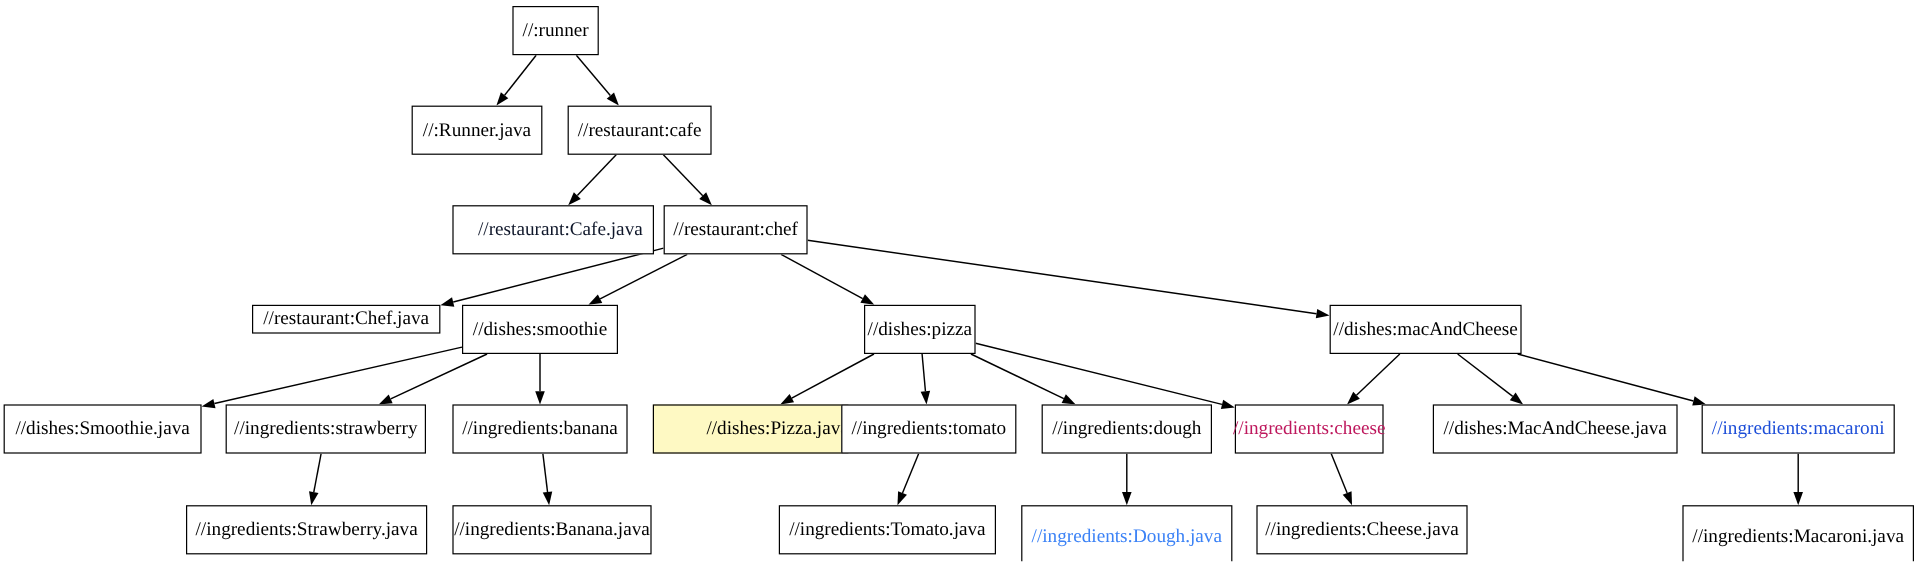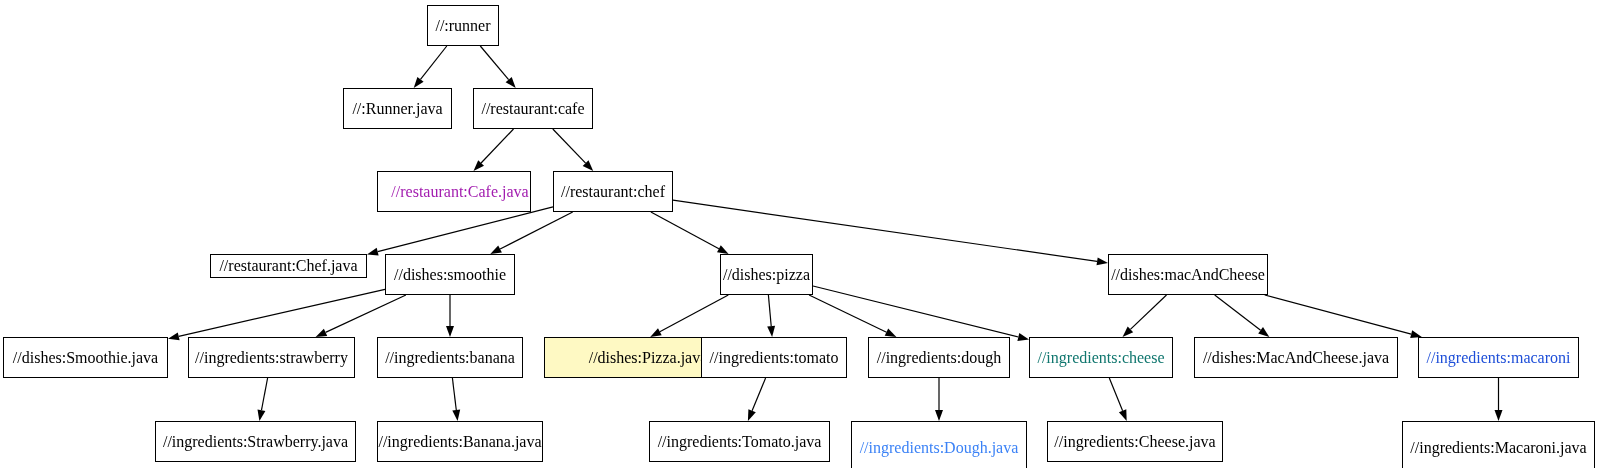--- a/index.html
+++ b/index.html
@@ -84,33 +84,33 @@
       <polygon points="939.0,421.0 935.0,410.0 943.0,410.0" fill="#000000"></polygon>
       <line x1="1109.3" y1="378.0" x2="1122.6" y2="410.8" stroke="#000000" stroke-width="1.2"></line>
       <polygon points="1126.7,421.0 1118.9,412.3 1126.3,409.3" fill="#000000"></polygon>
       <line x1="1498.5" y1="378.0" x2="1498.5" y2="410.0" stroke="#000000" stroke-width="1.2"></line>
       <polygon points="1498.5,421.0 1494.5,410.0 1502.5,410.0" fill="#000000"></polygon>
     </svg>
   <div id="node-layer">
       <div class="node" style="left: 427px; top: 5px; width: 72px; height: 41px; background: rgb(255, 255, 255); border-color: rgb(0, 0, 0); color: rgb(0, 0, 0);">//:runner</div>
       <div class="node" style="left: 343px; top: 88px; width: 109px; height: 41px; background: rgb(255, 255, 255); border-color: rgb(0, 0, 0); color: rgb(0, 0, 0);">//:Runner.java</div>
       <div class="node" style="left: 473px; top: 88px; width: 120px; height: 41px; background: rgb(255, 255, 255); border-color: rgb(0, 0, 0); color: rgb(0, 0, 0);">//restaurant:cafe</div>
-      <div class="node" style="left: 377px; top: 171px; width: 154px; height: 41px; background: rgb(255, 255, 255); border-color: rgb(0, 0, 0); color: #a21caf; padding-left: 12px;">//restaurant:Cafe.java</div>
+      <div class="node" style="left: 377px; top: 171px; width: 168px; height: 41px; background: rgb(255, 255, 255); border-color: rgb(0, 0, 0); color: #0f172a; padding-left: 12px;">//restaurant:Cafe.java</div>
       <div class="node" style="left: 553px; top: 171px; width: 120px; height: 41px; background: rgb(255, 255, 255); border-color: rgb(0, 0, 0); color: rgb(0, 0, 0);">//restaurant:chef</div>
       <div class="node" style="left: 210px; top: 254px; width: 157px; height: 24px; background: rgb(255, 255, 255); border-color: rgb(0, 0, 0); color: rgb(0, 0, 0);">//restaurant:Chef.java</div>
       <div class="node" style="left: 385px; top: 254px; width: 130px; height: 41px; background: rgb(255, 255, 255); border-color: rgb(0, 0, 0); color: rgb(0, 0, 0);">//dishes:smoothie</div>
       <div class="node" style="left: 720px; top: 254px; width: 93px; height: 41px; background: rgb(255, 255, 255); border-color: rgb(0, 0, 0); color: rgb(0, 0, 0);">//dishes:pizza</div>
       <div class="node" style="left: 1108px; top: 254px; width: 160px; height: 41px; background: rgb(255, 255, 255); border-color: rgb(0, 0, 0); color: rgb(0, 0, 0);">//dishes:macAndCheese</div>
       <div class="node" style="left: 3px; top: 337px; width: 165px; height: 41px; background: rgb(255, 255, 255); border-color: rgb(0, 0, 0); color: rgb(0, 0, 0);">//dishes:Smoothie.java</div>
       <div class="node" style="left: 188px; top: 337px; width: 167px; height: 41px; background: rgb(255, 255, 255); border-color: rgb(0, 0, 0); color: rgb(0, 0, 0);">//ingredients:strawberry</div>
       <div class="node" style="left: 377px; top: 337px; width: 146px; height: 41px; background: rgb(255, 255, 255); border-color: rgb(0, 0, 0); color: rgb(0, 0, 0);">//ingredients:banana</div>
       <div class="node" style="left: 544px; top: 337px; width: 163px; height: 41px; background: #fef9c3; border-color: rgb(0, 0, 0); color: rgb(0, 0, 0); padding-left: 45px;">//dishes:Pizza.java</div>
       <div class="node" style="left: 701px; top: 337px; width: 146px; height: 41px; background: rgb(255, 255, 255); border-color: rgb(0, 0, 0); color: rgb(0, 0, 0);">//ingredients:tomato</div>
       <div class="node" style="left: 868px; top: 337px; width: 142px; height: 41px; background: rgb(255, 255, 255); border-color: rgb(0, 0, 0); color: rgb(0, 0, 0);">//ingredients:dough</div>
-      <div class="node" style="left: 1029px; top: 337px; width: 144px; height: 41px; background: rgb(255, 255, 255); border-color: rgb(0, 0, 0); color: #0f766e;">//ingredients:cheese</div>
+      <div class="node" style="left: 1029px; top: 337px; width: 124px; height: 41px; background: rgb(255, 255, 255); border-color: rgb(0, 0, 0); color: #be185d;">//ingredients:cheese</div>
       <div class="node" style="left: 1194px; top: 337px; width: 204px; height: 41px; background: rgb(255, 255, 255); border-color: rgb(0, 0, 0); color: rgb(0, 0, 0);">//dishes:MacAndCheese.java</div>
       <div class="node" style="left: 1418px; top: 337px; width: 161px; height: 41px; background: rgb(255, 255, 255); border-color: rgb(0, 0, 0); color: #1d4ed8;">//ingredients:macaroni</div>
       <div class="node" style="left: 155px; top: 421px; width: 201px; height: 41px; background: rgb(255, 255, 255); border-color: rgb(0, 0, 0); color: rgb(0, 0, 0);">//ingredients:Strawberry.java</div>
       <div class="node" style="left: 377px; top: 421px; width: 166px; height: 41px; background: rgb(255, 255, 255); border-color: rgb(0, 0, 0); color: rgb(0, 0, 0);">//ingredients:Banana.java</div>
       <div class="node" style="left: 649px; top: 421px; width: 181px; height: 41px; background: rgb(255, 255, 255); border-color: rgb(0, 0, 0); color: rgb(0, 0, 0);">//ingredients:Tomato.java</div>
       <div class="node" style="left: 851px; top: 421px; width: 176px; height: 53px; background: rgb(255, 255, 255); border-color: rgb(0, 0, 0); color: #3b82f6;">//ingredients:Dough.java</div>
       <div class="node" style="left: 1047px; top: 421px; width: 176px; height: 41px; background: rgb(255, 255, 255); border-color: rgb(0, 0, 0); color: rgb(0, 0, 0);">//ingredients:Cheese.java</div>
       <div class="node" style="left: 1402px; top: 421px; width: 193px; height: 54px; background: rgb(255, 255, 255); border-color: rgb(0, 0, 0); color: rgb(0, 0, 0);">//ingredients:Macaroni.java</div>
     </div>
 </div>

